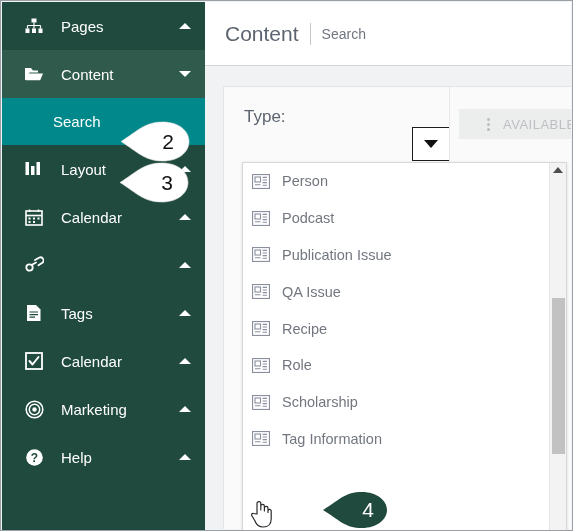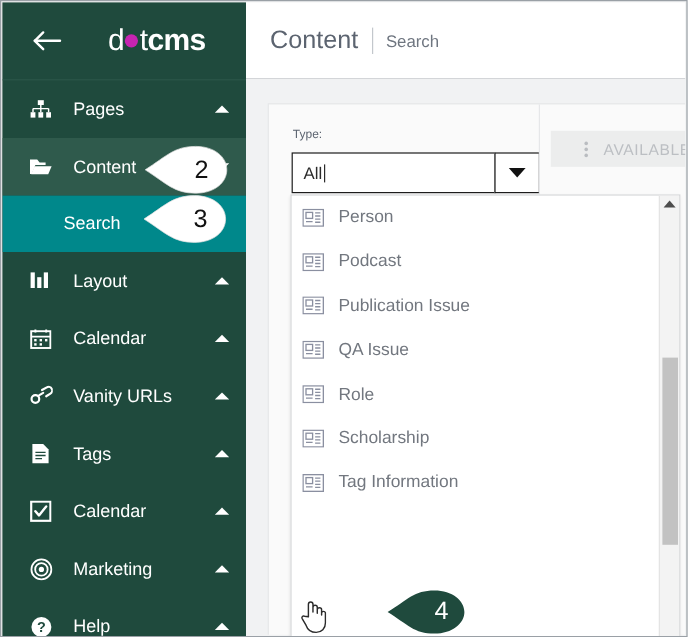--- a/index.html
+++ b/index.html
@@ -88,21 +88,21 @@
     background:#f1f2f3;overflow:hidden;
   }
   #panel{
     position:absolute;left:18px;top:20px;right:-40px;bottom:-20px;
     background:#fafafa;
     border:1px solid #e4e5e7;
     box-sizing:border-box;
   }
   #typeLabel{
     position:absolute;left:20px;top:20px;
-    font-size:10px;color:#5c6470;
+    font-size:17px;color:#5c6470;
   }
   #typeField{
     position:absolute;left:19px;top:40px;width:170px;height:34px;
     border:1px solid #1c1c1c;background:#ffffff;box-sizing:border-box;
     display:flex;align-items:center;
   }
   #typeValue{
     font-size:14px;color:#2b2b2b;margin-left:9px;
   }
   #caret{
@@ -201,31 +201,20 @@
     pointer-events:none;
   }
 </style>
 </head>
 <body>
 
 <div id="app">
 
   <div id="sidebar">
 
-    <div id="brandbar">
-      <div id="backArrow">
-        <svg width="26" height="20" viewBox="0 0 26 20" aria-hidden="true">
-          <path d="M24 10 H3" stroke="#ffffff" stroke-width="2" fill="none" stroke-linecap="round"></path>
-          <path d="M10 3 L3 10 L10 17" stroke="#ffffff" stroke-width="2" fill="none" stroke-linecap="round" stroke-linejoin="round"></path>
-        </svg>
-      </div>
-      <div id="logo">
-        <span class="lt">d</span><span class="dot"></span><span class="lt">t</span><span class="bd">cms</span>
-      </div>
-    </div>
 
     <div class="navitem">
       <span class="nicon">
         <svg width="18" height="16" viewBox="0 0 18 16">
           <rect x="6.5" y="0.5" width="5" height="4" fill="#ffffff"></rect>
           <path d="M9 4.5 V7.5 M2.5 7.5 H15.5 M2.5 7.5 V10.5 M9 7.5 V10.5 M15.5 7.5 V10.5" stroke="#ffffff" stroke-width="1.2" fill="none"></path>
           <rect x="0.5" y="10.5" width="4" height="4.5" fill="#ffffff"></rect>
           <rect x="7" y="10.5" width="4" height="4.5" fill="#ffffff"></rect>
           <rect x="13.5" y="10.5" width="4" height="4.5" fill="#ffffff"></rect>
         </svg>
@@ -279,21 +268,20 @@
     </div>
 
     <div class="navitem">
       <span class="nicon">
         <svg width="20" height="18" viewBox="0 0 20 18">
           <path d="M11 4 L15 1.8 A3 3 0 0 1 18 7 L14.5 9.2" stroke="#ffffff" stroke-width="1.8" fill="none" stroke-linecap="round"></path>
           <path d="M8.5 8.5 L12 6.4" stroke="#ffffff" stroke-width="1.8" fill="none" stroke-linecap="round"></path>
           <circle cx="5.5" cy="11.5" r="3.2" stroke="#ffffff" stroke-width="1.8" fill="none"></circle>
         </svg>
       </span>
-      <span class="nlabel">Vanity URLs</span>
       <span class="chev"></span>
     </div>
 
     <div class="navitem">
       <span class="nicon">
         <svg width="16" height="18" viewBox="0 0 16 18">
           <path d="M1 1 H10 L14.5 5.5 V17 H1 Z" fill="#ffffff"></path>
           <path d="M3.5 8 H12 M3.5 10.6 H12 M3.5 13.2 H9" stroke="#1f4a3d" stroke-width="1.2"></path>
         </svg>
       </span>
@@ -342,24 +330,20 @@
       <span class="sep"></span>
       <span class="c2">Search</span>
     </div>
   </div>
 
   <div id="main">
     <div id="panel">
 
       <div id="typeLabel">Type:</div>
 
-      <div id="typeField">
-        <span id="typeValue">All</span>
-          <span id="caret"></span>
-      </div>
 
       <div id="typeArrowBtn">
         <span class="tri"></span>
       </div>
 
       <div id="panelDivider"></div>
 
       <div id="wfBtn">
         <span class="dots">
             <i></i>
@@ -413,20 +397,30 @@
         <span class="oicon">
           <svg width="18" height="15" viewBox="0 0 18 15">
             <rect x="0.5" y="0.5" width="17" height="14" fill="none" stroke="#8a8fa0" stroke-width="1.2"></rect>
             <rect x="3" y="3" width="5.5" height="5" fill="none" stroke="#8a8fa0" stroke-width="1.1"></rect>
             <path d="M3 10.7 H8.5 M10.6 3.4 H15 M10.6 6 H15 M10.6 8.6 H15 M10.6 11.2 H15" stroke="#8a8fa0" stroke-width="1.1"></path>
           </svg>
         </span>
         <span class="olabel">QA Issue</span>
       </div>
 
+      <div class="option">
+        <span class="oicon">
+          <svg width="18" height="15" viewBox="0 0 18 15">
+            <rect x="0.5" y="0.5" width="17" height="14" fill="none" stroke="#8a8fa0" stroke-width="1.2"></rect>
+            <rect x="3" y="3" width="5.5" height="5" fill="none" stroke="#8a8fa0" stroke-width="1.1"></rect>
+            <path d="M3 10.7 H8.5 M10.6 3.4 H15 M10.6 6 H15 M10.6 8.6 H15 M10.6 11.2 H15" stroke="#8a8fa0" stroke-width="1.1"></path>
+          </svg>
+        </span>
+        <span class="olabel">Recipe</span>
+      </div>
 
       <div class="option">
         <span class="oicon">
           <svg width="18" height="15" viewBox="0 0 18 15">
             <rect x="0.5" y="0.5" width="17" height="14" fill="none" stroke="#8a8fa0" stroke-width="1.2"></rect>
             <rect x="3" y="3" width="5.5" height="5" fill="none" stroke="#8a8fa0" stroke-width="1.1"></rect>
             <path d="M3 10.7 H8.5 M10.6 3.4 H15 M10.6 6 H15 M10.6 8.6 H15 M10.6 11.2 H15" stroke="#8a8fa0" stroke-width="1.1"></path>
           </svg>
         </span>
         <span class="olabel">Role</span>

